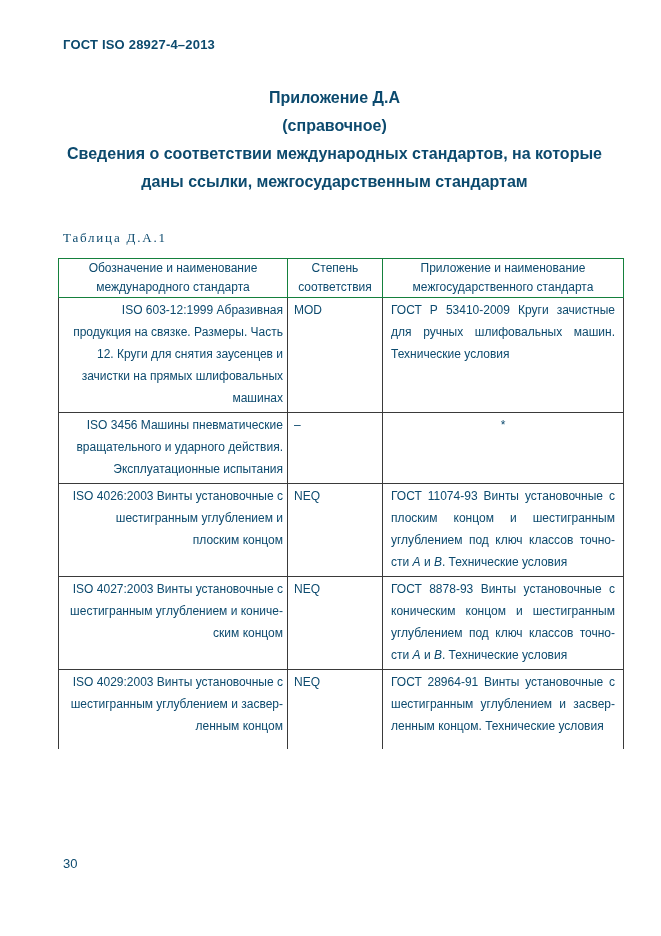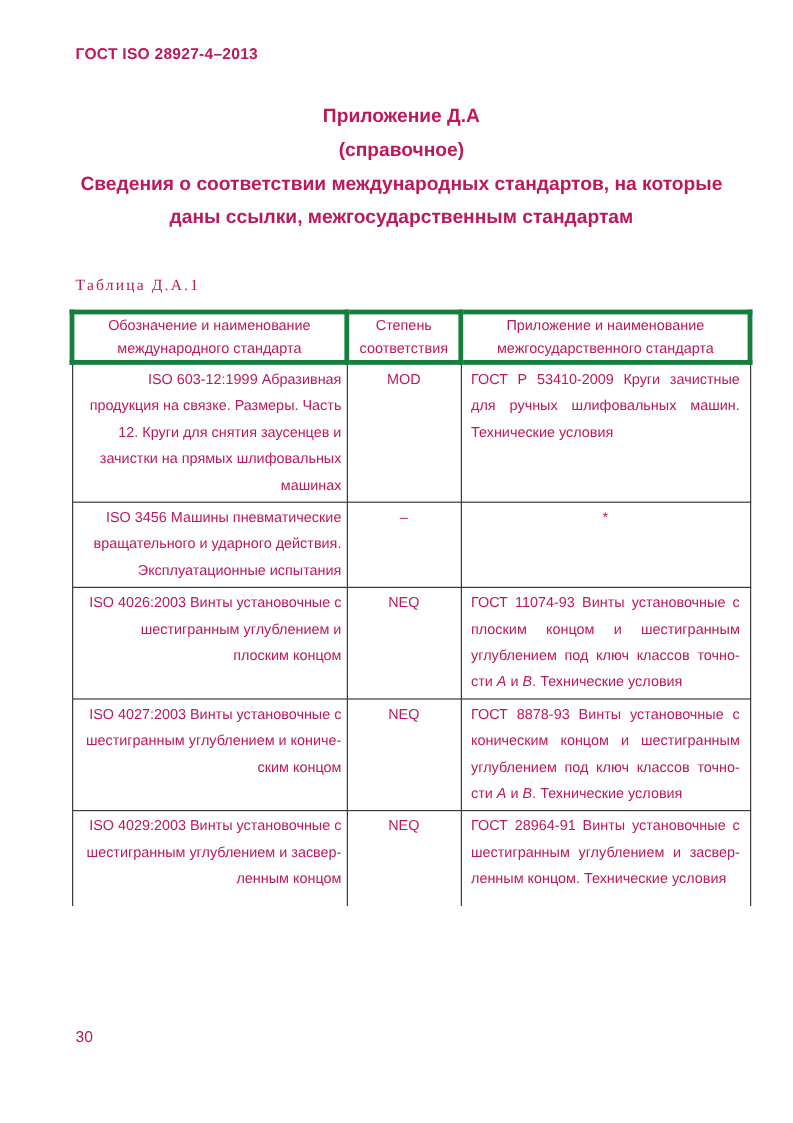--- a/index.html
+++ b/index.html
@@ -5,21 +5,21 @@
   html, body {
     margin: 0;
     padding: 0;
     background: #ffffff;
   }
   .page {
     position: relative;
     width: 661px;
     height: 936px;
     background: #ffffff;
-    color: #be185d;
+    color: #0c4a6e;
     font-family: "Liberation Sans", sans-serif;
     overflow: hidden;
   }
   .doc-header {
     position: absolute;
     left: 63px;
     top: 37px;
     font-size: 13px;
     font-weight: 700;
     letter-spacing: 0.2px;
@@ -48,40 +48,40 @@
     top: 258px;
     width: 565px;
     border-collapse: collapse;
     table-layout: fixed;
     font-size: 12px;
   }
   col.c1 { width: 229px; }
   col.c2 { width: 95px; }
   col.c3 { width: 241px; }
   .std-table th {
-    border: 4px solid #15803d;
+    border: 1px solid #15803d;
     font-weight: 400;
     font-size: 12px;
     line-height: 19px;
     padding: 0 3px;
     text-align: center;
     vertical-align: top;
   }
   .std-table td {
     border: 1px solid #3a3a3a;
     line-height: 22px;
     vertical-align: top;
     padding: 1px 6px 3px;
   }
   td.c-intl {
     text-align: right;
     padding-left: 7px;
     padding-right: 4px;
   }
-  td.c-deg { text-align: center; }
+  td.c-deg { text-align: left; }
   td.c-dom {
     text-align: justify;
     padding-left: 8px;
     padding-right: 8px;
   }
   td.c-dom.center { text-align: center; }
   tbody tr:last-child td {
     border-bottom: none;
     padding-bottom: 12px;
   }

